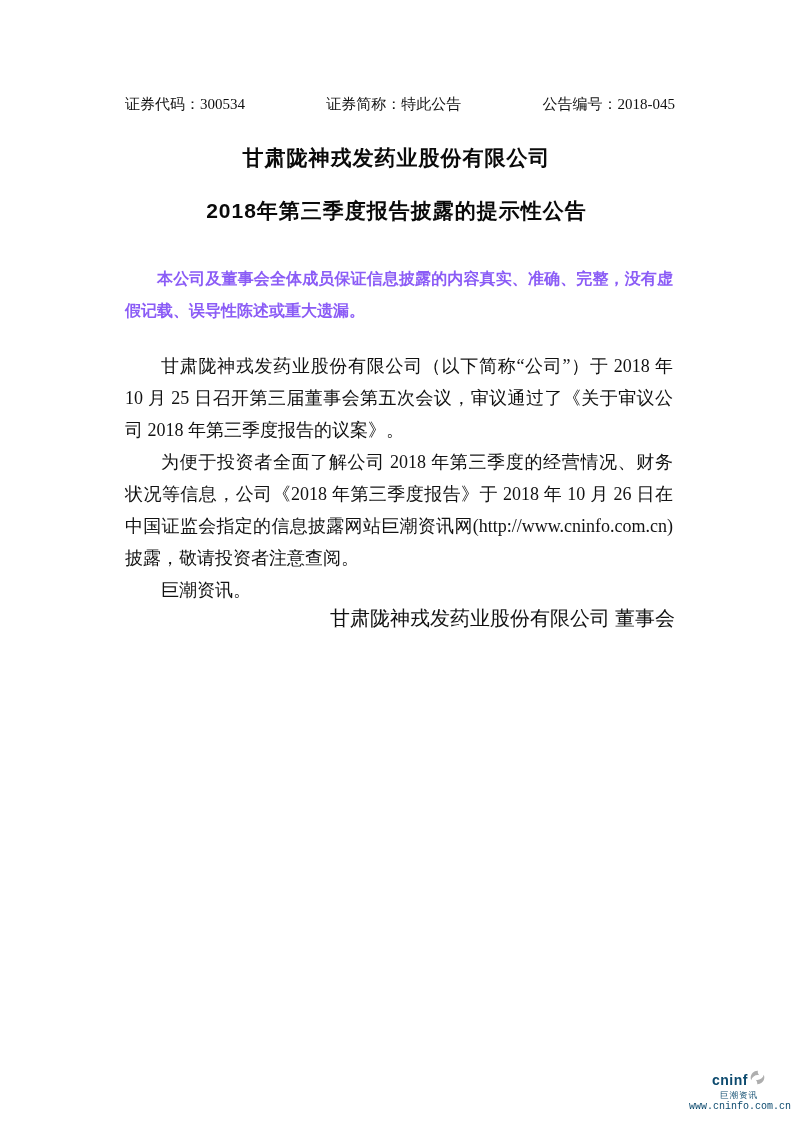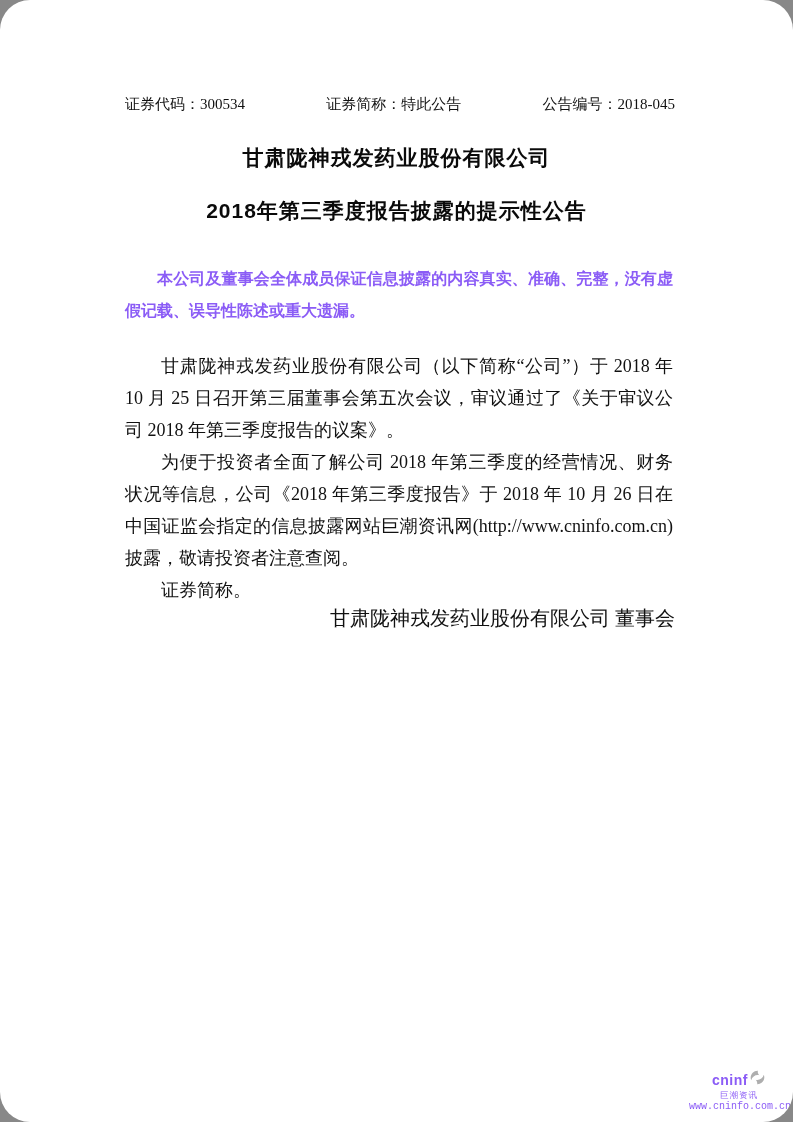--- a/index.html
+++ b/index.html
@@ -6,21 +6,20 @@
   html, body { background: #888; }
   .page {
     position: relative;
     width: 793px;
     height: 1122px;
     margin: 0 auto;
     background: #ffffff;
     color: #111111;
     font-family: "Liberation Serif", "DejaVu Serif", serif;
     overflow: hidden;
-    border-radius: 30px;
   }
   
   .header-row {
     position: absolute;
     top: 94px;
     left: 125px;
     width: 550px;
     display: flex;
     justify-content: space-between;
     font-size: 15px;
@@ -119,28 +118,28 @@
   </div>
 
   <div class="title title-line1">甘肃陇神戎发药业股份有限公司</div>
   <div class="title title-line2">2018年第三季度报告披露的提示性公告</div>
 
   <div class="statement">本公司及董事会全体成员保证信息披露的内容真实、准确、完整，没有虚假记载、误导性陈述或重大遗漏。</div>
 
   <div class="body-block">
     <p>甘肃陇神戎发药业股份有限公司（以下简称“公司”）于 2018 年 10 月 25 日召开第三届董事会第五次会议，审议通过了《关于审议公司 2018 年第三季度报告的议案》。</p>
     <p>为便于投资者全面了解公司 2018 年第三季度的经营情况、财务状况等信息，公司《2018 年第三季度报告》于 2018 年 10 月 26 日在中国证监会指定的信息披露网站巨潮资讯网(http://www.cninfo.com.cn)披露，敬请投资者注意查阅。</p>
-    <p>证券简称。</p>
+    <p>巨潮资讯。</p>
   </div>
 
   <div class="signature-block">
     <div class="signature-company">甘肃陇神戎发药业股份有限公司  董事会</div>
   </div>
 
-  <div class="watermark" style="color:#8b5cf6;margin-top:15px;">
+  <div class="watermark" style="color:#0c4a6e;margin-top:15px;">
     <div class="wm-row1">
       <span class="wm-logo-text">cninf</span>
       <span class="wm-swirl">
         <svg width="17" height="17" viewBox="0 0 24 24" aria-hidden="true">
           <path d="M12.5 2.5 C7 2.2 2.6 6.6 2.4 12 c-.05 1.4 .2 2.7 .7 3.9 C4.6 10.4 9.6 7.6 14.6 8.8 c-1.9-2-2.6-4.2-2.1-6.3z" fill="#aeaeae"></path>
           <path d="M11.5 21.5 c5.5 .3 9.9-4.1 10.1-9.5 .05-1.4-.2-2.7-.7-3.9 C19.4 13.6 14.4 16.4 9.4 15.2 c1.9 2 2.6 4.2 2.1 6.3z" fill="#aeaeae"></path>
         </svg>
       </span>
     </div>
     <div class="wm-brand">巨潮资讯</div>

